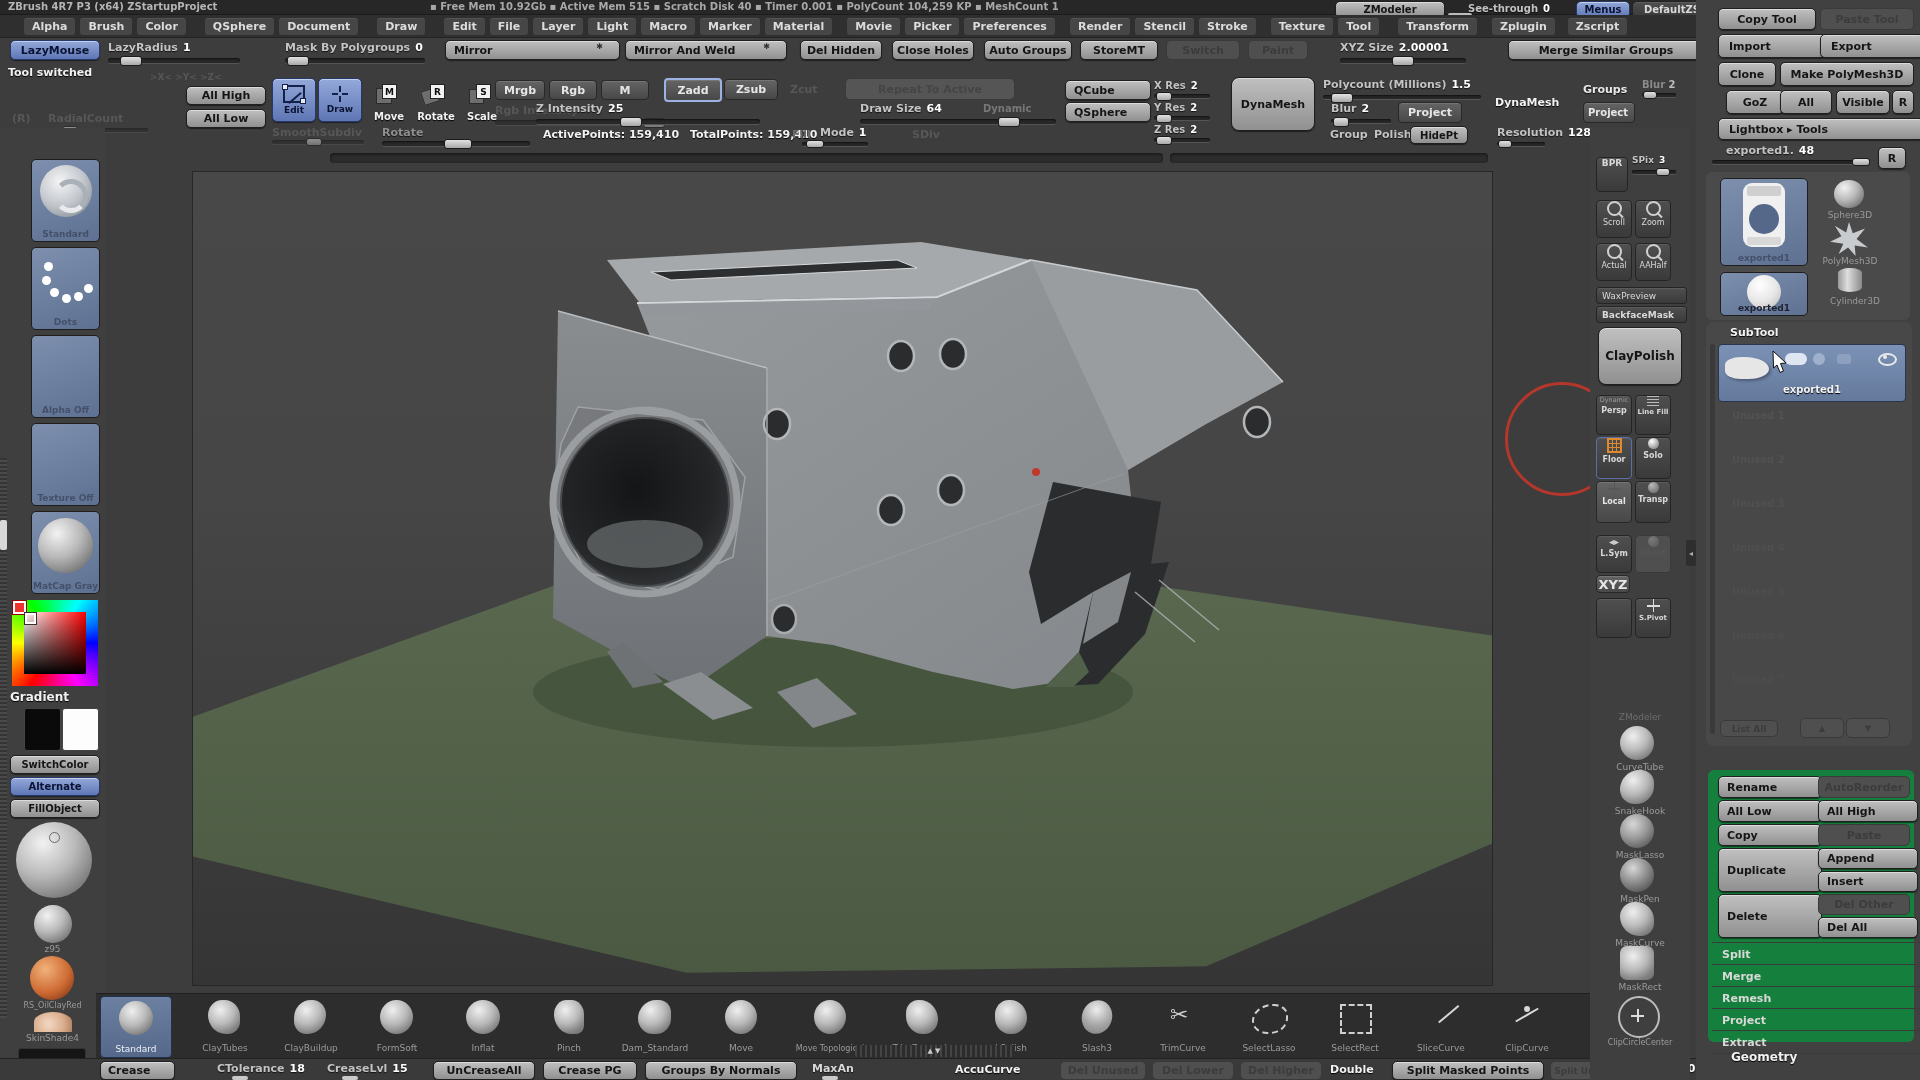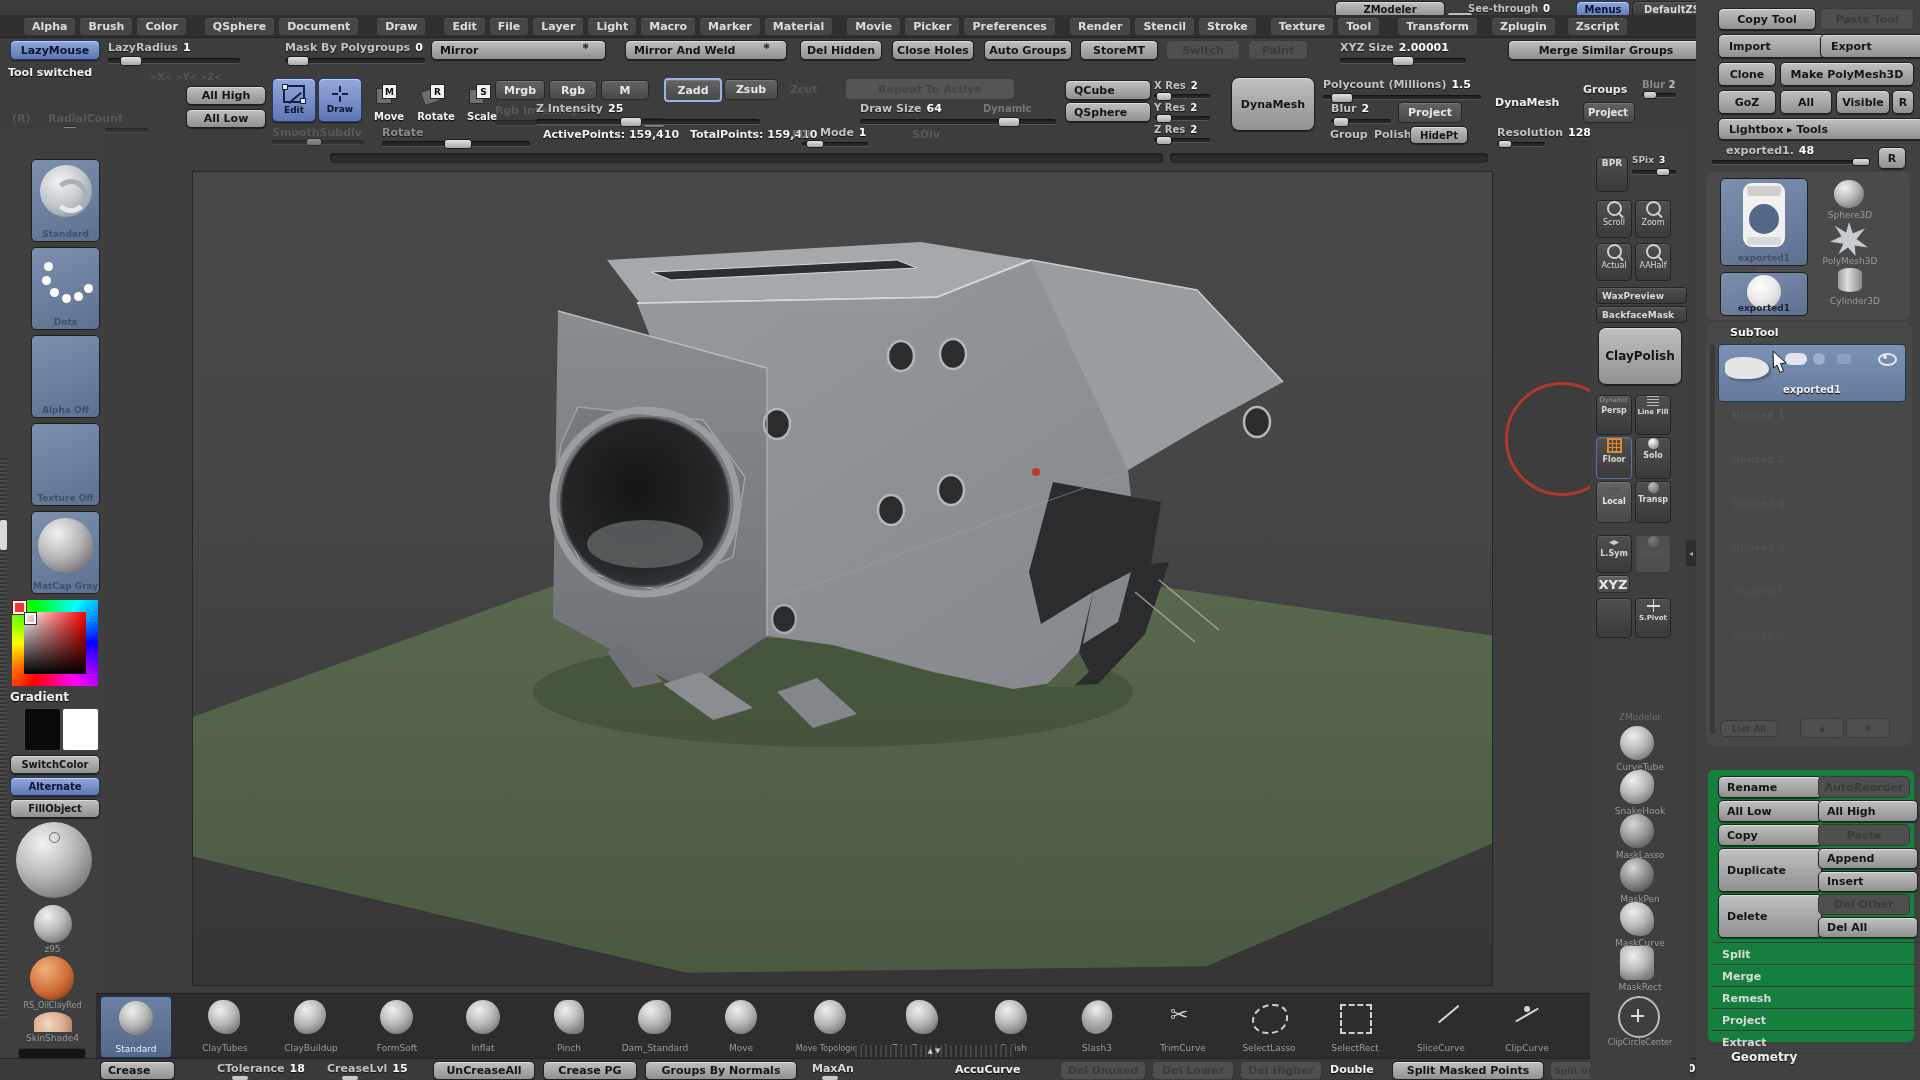--- a/index.html
+++ b/index.html
@@ -44,20 +44,24 @@
   .blob{border-radius:50%;background:radial-gradient(circle at 38% 30%,#efefef,#b9b9b9 45%,#838383 75%,#686868)}
   .folder{width:15px;height:10px;background:#b9b9b9;border-radius:1px;position:relative}
   .folder::before{content:"";position:absolute;top:-3px;left:0;width:7px;height:3px;background:#b9b9b9;border-radius:1px 1px 0 0}
   .winchip{background:#333;border:1px solid #222;border-radius:3px;color:#c9c9c9;font-size:8px;display:flex;align-items:center;justify-content:center;letter-spacing:1px}
 </style>
 </head>
 <body>
 
 <div id="root">
 
+  <div class="a" style="left:0;top:0;width:1920px;height:14px;background:#272727;border-bottom:1px solid #1b1b1b">
+    <span class="a" style="left:8px;top:1px;font-size:10px;font-weight:bold;color:#b5b5b5;white-space:nowrap">ZBrush 4R7 P3 (x64)    ZStartupProject</span>
+    <span class="a" style="left:430px;top:1px;font-size:10px;font-weight:bold;color:#a8a8a8;white-space:nowrap">▪ Free Mem 10.92Gb   ▪ Active Mem 515   ▪ Scratch Disk 40   ▪ Timer 0.001   ▪ PolyCount 104,259 KP   ▪ MeshCount 1</span>
+  </div>
   <div class="a btn" style="left:1335px;top:1px;width:108px;height:15px;font-size:10px">ZModeler</div>
   <div class="a lbl" style="left:1468px;top:1px;height:14px;font-size:10px">
     <span>See-through</span>
     <span class="v">0</span>
   </div>
   <div class="a" style="left:1448px;top:13px;width:24px;height:5px;background:#bdbdbd;border-radius:2px"></div>
   <div class="a btn blu" style="left:1576px;top:1px;width:52px;height:15px;font-size:10px">Menus</div>
   <div class="a btn dk" style="left:1632px;top:1px;width:104px;height:15px;font-size:10px">DefaultZScript</div>
   <div class="a winchip" style="left:1744px;top:2px;width:42px;height:13px">◀▮▮▶</div>
   <div class="a winchip" style="left:1790px;top:2px;width:42px;height:13px">◀▫▫▶</div>
@@ -103,21 +107,21 @@
   <div class="a sld" style="left:108px;top:58px;width:132px">
       <span class="hnd" style="left:12px"></span>
     </div>
   <div class="a lbl" style="left:285px;top:41px">
     <span>Mask By Polygroups</span>
     <span class="v">0</span>
   </div>
   <div class="a sld" style="left:285px;top:58px;width:140px">
       <span class="hnd" style="left:2px"></span>
     </div>
-  <div class="a btn" style="left:431px;top:40px;width:165px;height:18px;justify-content:flex-start;padding-left:8px">
+  <div class="a btn" style="left:445px;top:40px;width:165px;height:18px;justify-content:flex-start;padding-left:8px">
     <span>Mirror</span>
     <span style="position:absolute;right:16px;top:1px;font-size:8px;color:#333">✱</span>
   </div>
   <div class="a btn" style="left:625px;top:40px;width:152px;height:18px;justify-content:flex-start;padding-left:8px">
     <span>Mirror And Weld</span>
     <span style="position:absolute;right:16px;top:1px;font-size:8px;color:#333">✱</span>
   </div>
   <div class="a btn" style="left:800px;top:40px;width:80px;height:18px">Del Hidden</div>
   <div class="a btn" style="left:892px;top:40px;width:80px;height:18px">Close Holes</div>
   <div class="a btn" style="left:984px;top:40px;width:86px;height:18px">Auto Groups</div>
@@ -418,21 +422,21 @@
         <span>Zoom</span>
       </div>
     <div class="a dk stripbtn" style="left:6px;top:115px;width:34px;height:36px;border-radius:4px">
         <span class="mag"></span>
         <span>Actual</span>
       </div>
     <div class="a dk stripbtn" style="left:45px;top:115px;width:34px;height:36px;border-radius:4px">
         <span class="mag"></span>
         <span>AAHalf</span>
       </div>
-    <div class="a dk" style="left:6px;top:159px;width:84px;height:15px;border-radius:3px;font-size:9px;display:flex;align-items:center;justify-content:flex-start;padding-left:5px;font-weight:bold">WaxPreview</div>
+    <div class="a dk" style="left:6px;top:159px;width:84px;height:15px;border-radius:3px;font-size:9px;display:flex;align-items:center;justify-content:flex-start;padding-left:5px;font-weight:normal">WaxPreview</div>
     <div class="a dk" style="left:6px;top:178px;width:84px;height:15px;border-radius:3px;font-size:9px;display:flex;align-items:center;justify-content:flex-start;padding-left:5px;font-weight:bold">BackfaceMask</div>
     <div class="a btn" style="left:8px;top:199px;width:82px;height:56px;border-radius:8px;font-size:12px">ClayPolish</div>
     <div class="a dk stripbtn" style="left:6px;top:267px;width:34px;height:38px;border-radius:4px">
       <span style="font-size:6.5px;color:#9a9a9a">Dynamic</span>
       <span style="font-weight:bold">Persp</span>
     </div>
     <div class="a dk stripbtn" style="left:45px;top:267px;width:34px;height:38px;border-radius:4px">
       <span style="width:12px;height:10px;background:repeating-linear-gradient(0deg,#bbb 0 1px,transparent 1px 3px)"></span>
       <span style="font-weight:bold;font-size:7px">Line Fill</span>
     </div>
@@ -488,21 +492,21 @@
   <div class="a" style="left:1686px;top:540px;width:10px;height:26px;background:#2e2e2e;border-radius:2px;color:#aaa;font-size:8px;display:flex;align-items:center;justify-content:center;z-index:11">◂</div>
 
   <div class="a" style="left:1696px;top:0;width:224px;height:1080px;background:#414141;z-index:10">
 
     <div class="a btn" style="left:22px;top:8px;width:96px;height:20px">Copy Tool</div>
     <div class="a btn dis" style="left:124px;top:8px;width:92px;height:20px">Paste Tool</div>
     <div class="a btn" style="left:22px;top:34px;width:96px;height:22px;justify-content:flex-start;padding-left:10px">Import</div>
     <div class="a btn" style="left:124px;top:34px;width:92px;height:22px;justify-content:flex-start;padding-left:10px">Export</div>
     <div class="a btn" style="left:22px;top:62px;width:56px;height:22px">Clone</div>
     <div class="a btn" style="left:84px;top:62px;width:132px;height:22px">Make PolyMesh3D</div>
-    <div class="a btn" style="left:22px;top:90px;width:56px;height:22px">GoZ</div>
+    <div class="a btn" style="left:30px;top:90px;width:56px;height:22px">GoZ</div>
     <div class="a btn" style="left:84px;top:90px;width:50px;height:22px">All</div>
     <div class="a btn" style="left:140px;top:90px;width:52px;height:22px">Visible</div>
     <div class="a btn" style="left:196px;top:90px;width:20px;height:22px">R</div>
     <div class="a btn" style="left:22px;top:118px;width:194px;height:20px;justify-content:flex-start;padding-left:10px">Lightbox ▸ Tools</div>
 
     <div class="a lbl" style="left:30px;top:144px">
       <span>exported1.</span>
       <span class="v">48</span>
     </div>
     <div class="a sld" style="left:16px;top:160px;width:158px;height:4px">

